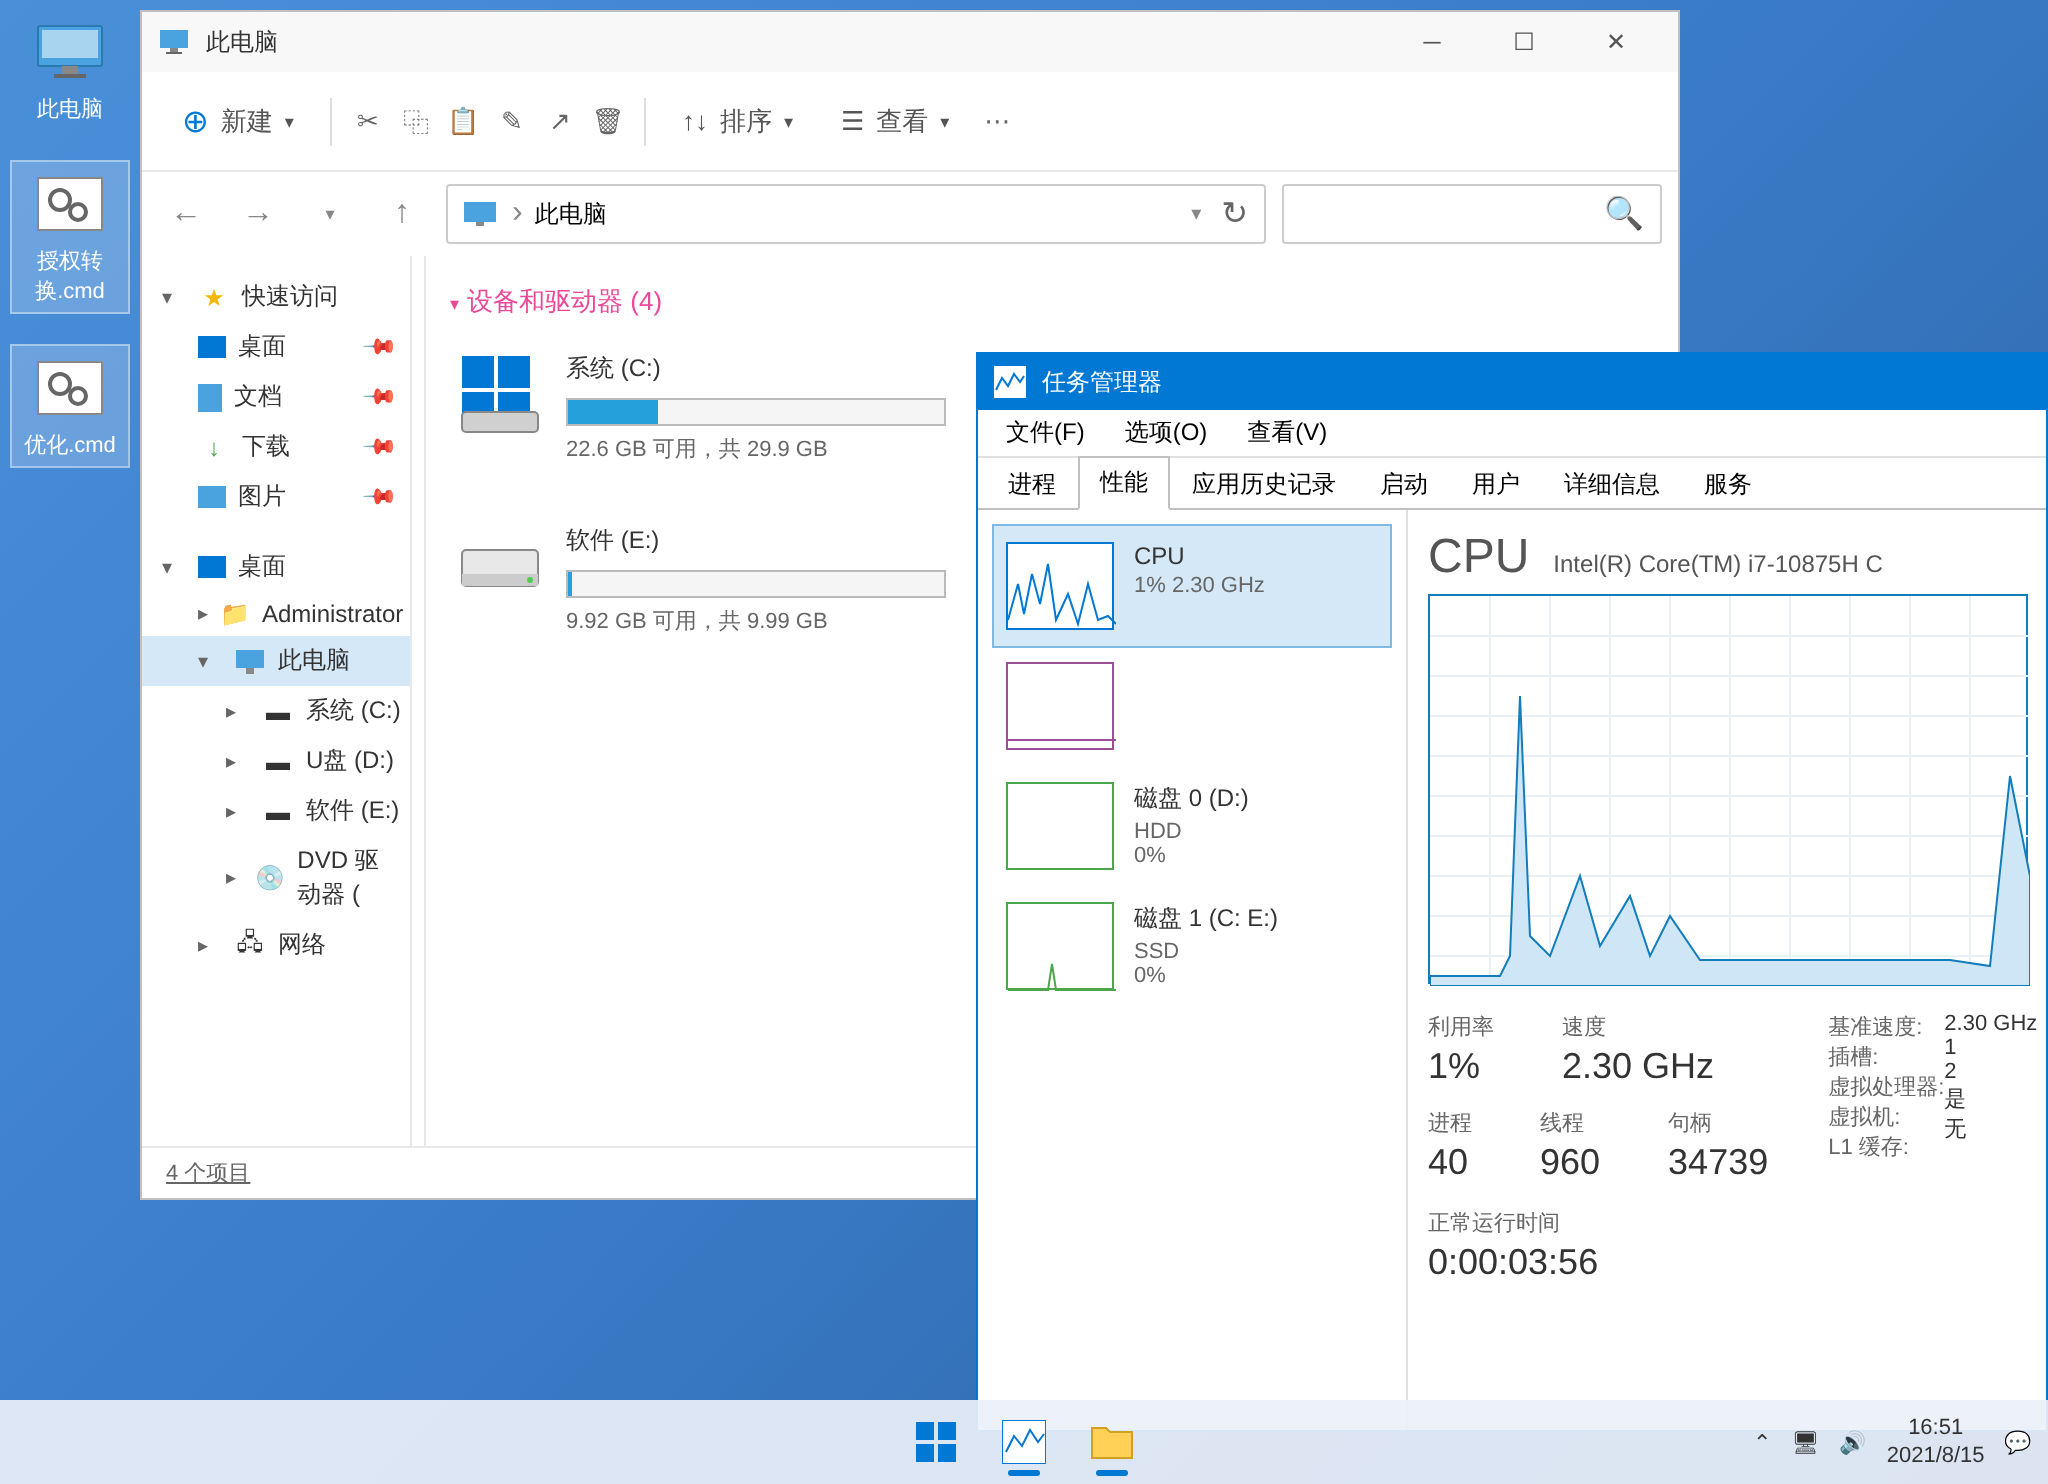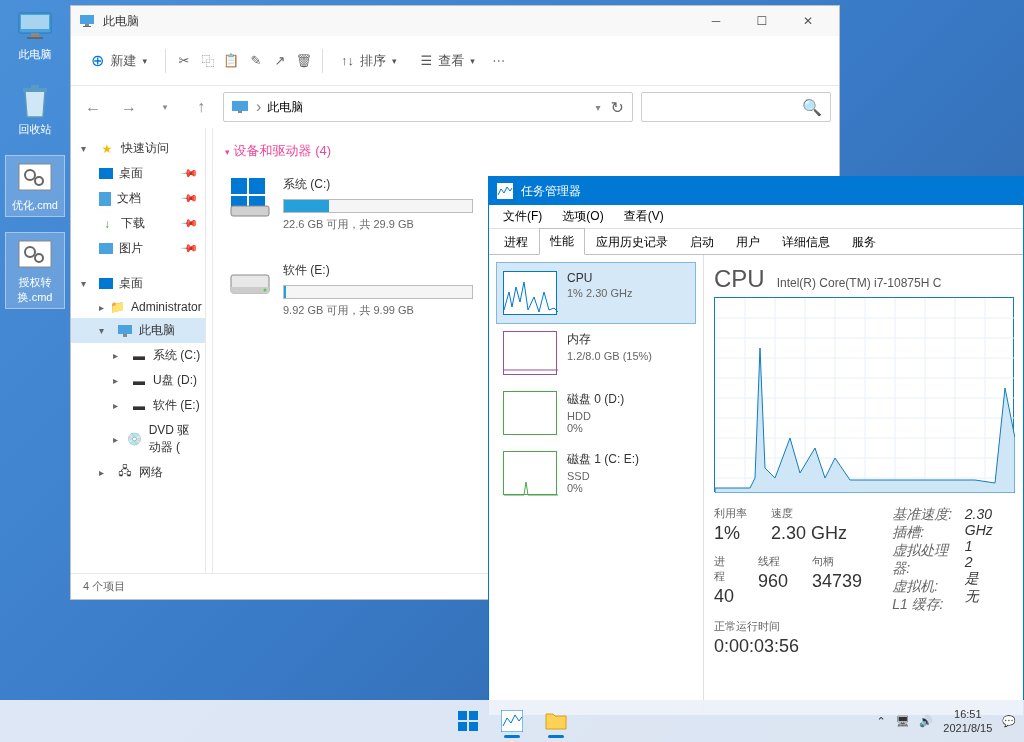--- a/index.html
+++ b/index.html
@@ -43,21 +43,21 @@
 .main-content { flex: 1; padding: 10px 0 0 12px; border-left: 1px solid #e8e8e8; margin-left: 6px; }
 .section-header { color: #ec4899; font-size: 13px; padding: 4px 0 10px; cursor: pointer; }
 .drive-item { display: flex; gap: 12px; padding: 6px 4px; margin-bottom: 18px; }
 .drive-icon { width: 42px; height: 42px; display: flex; align-items: center; justify-content: center; }
 .drive-info { flex: 1; font-size: 12px; }
 .drive-name { color: #333; margin-bottom: 6px; }
 .progress { width: 190px; height: 14px; border: 1px solid #bbb; background: #f5f5f5; margin-bottom: 4px; }
 .progress-fill { height: 100%; background: #26a0da; }
 .drive-stats { color: #666; font-size: 11px; }
 
-.statusbar { height: 26px; border-top: 1px solid #e8e8e8; padding: 0 12px; display: flex; align-items: center; font-size: 11px; color: #666; }
+.statusbar { height: 26px; border-top: 1px solid #e8e8e8; padding: 0 12px; display: flex; align-items: center; font-size: 11px; color: #666; text-decoration: underline; }
 
 
 .taskmgr { position: absolute; top: 176px; left: 488px; width: 536px; height: 540px; background: white; border: 1px solid #0078d4; display: flex; flex-direction: column; }
 .tm-titlebar { height: 28px; background: #0078d4; color: white; display: flex; align-items: center; padding: 0 8px; font-size: 12px; }
 .tm-titlebar .tm-icon { width: 16px; height: 16px; margin-right: 8px; }
 .tm-menubar { height: 24px; display: flex; align-items: center; padding: 0 4px; border-bottom: 1px solid #e0e0e0; font-size: 12px; }
 .tm-menu-item { padding: 2px 10px; cursor: pointer; color: #000000; }
 .tm-tabs { height: 26px; display: flex; align-items: flex-end; padding: 0 4px; border-bottom: 1px solid #c0c0c0; font-size: 12px; }
 .tm-tab { padding: 4px 10px; cursor: pointer; border: 1px solid transparent; border-bottom: none; position: relative; top: 1px; }
 .tm-tab.active { border-color: #c0c0c0; background: white; border-bottom: 1px solid white; }
@@ -73,24 +73,24 @@
 .perf-info { flex: 1; font-size: 12px; }
 .perf-title { color: #333; margin-bottom: 2px; }
 .perf-sub { color: #666; font-size: 11px; }
 
 .tm-main { flex: 1; padding: 10px 0 10px 10px; overflow: hidden; }
 .cpu-header { display: flex; align-items: baseline; gap: 12px; margin-bottom: 4px; }
 .cpu-title { font-size: 24px; color: #555; }
 .cpu-model { font-size: 12px; color: #555; }
 .graph-label { font-size: 11px; color: #666; margin: 4px 0; }
 .big-graph { width: 300px; height: 195px; border: 1px solid #117dbb; background: white; position: relative; margin-bottom: 4px; }
-.stats-row { display: flex; gap: 24px; margin-top: 10px; }
+.stats-row { display: flex; gap: 34px; margin-top: 10px; }
 .stat-col { font-size: 11px; color: #666; }
 .stat-col .big-val { font-size: 18px; color: #333; margin-top: 2px; }
-.stat-table { display: flex; font-size: 14px; color: #666; font-style: italic; }
+.stat-table { display: flex; font-size: 11px; color: #666; }
 .stat-table .vals { color: #333; }
 .uptime-label { font-size: 11px; color: #666; margin-top: 12px; }
 .uptime-val { font-size: 18px; color: #333; margin-top: 2px; }
 
 
 .taskbar { position: absolute; bottom: 0; left: 0; right: 0; height: 42px; background: rgba(235,240,248,0.92); display: flex; align-items: center; justify-content: center; }
 .task-items { display: flex; gap: 4px; }
 .task-item { width: 40px; height: 38px; display: flex; align-items: center; justify-content: center; cursor: pointer; position: relative; }
 .task-item.active::after { content: ''; position: absolute; bottom: 2px; width: 16px; height: 3px; background: #0078d4; border-radius: 2px; }
 .systray { position: absolute; right: 8px; display: flex; align-items: center; gap: 10px; font-size: 11px; color: #333; }
@@ -107,49 +107,39 @@
     <div class="icon-img">
       <svg width="36" height="30" viewBox="0 0 36 30">
           <rect x="2" y="2" width="32" height="20" rx="1" fill="#4aa3df" stroke="#2a7ab0"></rect>
           <rect x="4" y="4" width="28" height="14" fill="#a8d4f0"></rect>
           <rect x="14" y="22" width="8" height="4" fill="#888"></rect>
           <rect x="10" y="26" width="16" height="2" fill="#666"></rect>
         </svg>
     </div>
     <span>此电脑</span>
   </div>
-  <div class="desktop-icon">
-    <div class="icon-img">
-      <svg width="30" height="36" viewBox="0 0 30 36">
-          <path d="M5 8 L25 8 L23 34 L7 34 Z" fill="#d0e8f5" stroke="#5a9bc4" stroke-width="1.5"></path>
-          <rect x="3" y="5" width="24" height="4" rx="1" fill="#5a9bc4"></rect>
-          <rect x="11" y="2" width="8" height="4" rx="1" fill="#5a9bc4"></rect>
-        </svg>
-    </div>
-    <span>回收站</span>
-  </div>
   <div class="desktop-icon selected">
     <div class="icon-img">
       <svg width="36" height="30" viewBox="0 0 36 30">
           <rect x="2" y="2" width="32" height="26" fill="#fff" stroke="#888"></rect>
           <circle cx="13" cy="13" r="5" fill="none" stroke="#666" stroke-width="2"></circle>
           <circle cx="22" cy="19" r="4" fill="none" stroke="#666" stroke-width="2"></circle>
         </svg>
     </div>
-    <span>优化.cmd</span>
+    <span>授权转换.cmd</span>
   </div>
   <div class="desktop-icon selected">
     <div class="icon-img">
       <svg width="36" height="30" viewBox="0 0 36 30">
           <rect x="2" y="2" width="32" height="26" fill="#fff" stroke="#888"></rect>
           <circle cx="13" cy="13" r="5" fill="none" stroke="#666" stroke-width="2"></circle>
           <circle cx="22" cy="19" r="4" fill="none" stroke="#666" stroke-width="2"></circle>
         </svg>
     </div>
-    <span>授权转换.cmd</span>
+    <span>优化.cmd</span>
   </div>
 </div>
 
 <div class="explorer">
   <div class="titlebar">
     <svg class="icon-small" viewBox="0 0 16 16">
         <rect x="1" y="2" width="14" height="9" fill="#4aa3df"></rect>
         <rect x="6" y="11" width="4" height="2" fill="#888"></rect>
         <rect x="4" y="13" width="8" height="1" fill="#666"></rect>
       </svg>
@@ -365,24 +355,20 @@
         <div class="perf-info">
           <div class="perf-title">CPU</div>
           <div class="perf-sub">1%  2.30 GHz</div>
         </div>
       </div>
       <div class="perf-item">
         <div class="mini-graph mem">
           <svg width="54" height="44" viewBox="0 0 54 44" preserveAspectRatio="none">
               <polyline points="0,38 54,38" stroke="#9b4f96" fill="none"></polyline>
             </svg>
-        </div>
-        <div class="perf-info">
-          <div class="perf-title">内存</div>
-          <div class="perf-sub">1.2/8.0 GB (15%)</div>
         </div>
       </div>
       <div class="perf-item">
         <div class="mini-graph disk"></div>
         <div class="perf-info">
           <div class="perf-title">磁盘 0 (D:)</div>
           <div class="perf-sub">HDD</div>
           <div class="perf-sub">0%</div>
         </div>
       </div>

